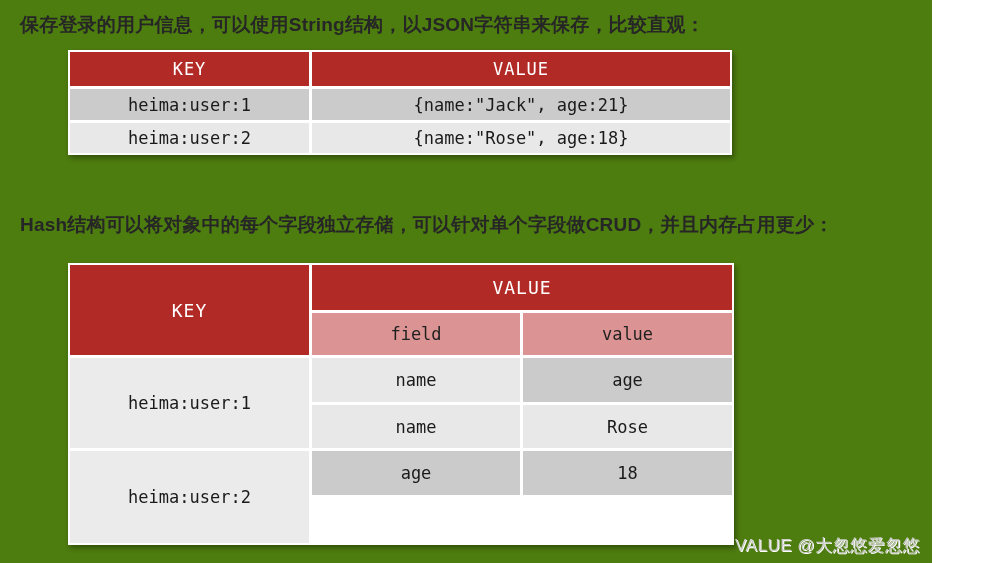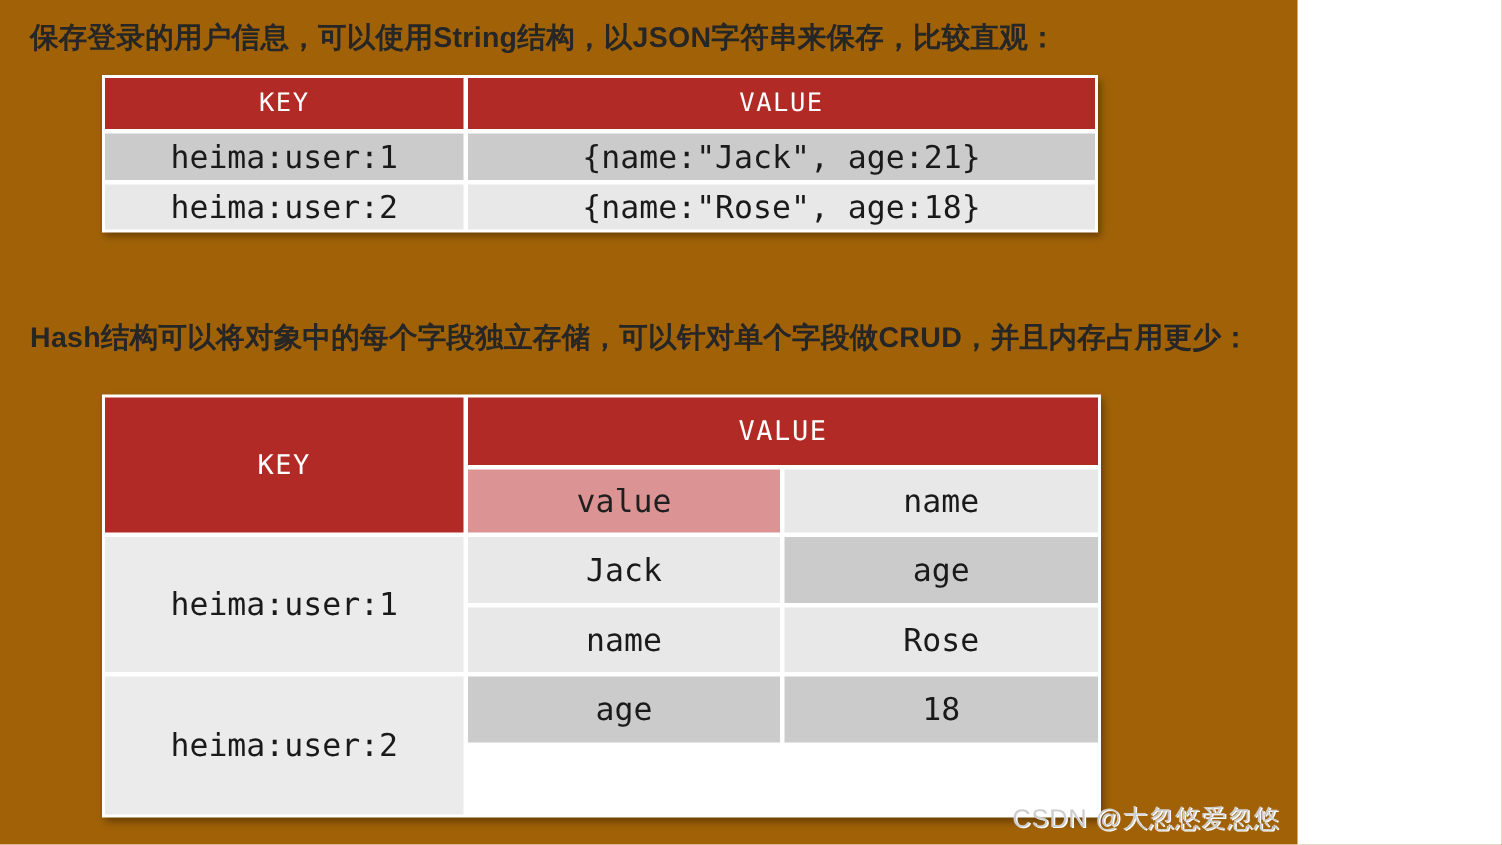--- a/index.html
+++ b/index.html
@@ -3,23 +3,23 @@
 <meta charset="utf-8">
 <style>
   * { margin: 0; padding: 0; box-sizing: border-box; }
   html, body { background: #ffffff; }
   body {
     font-family: "Liberation Sans", "DejaVu Sans", sans-serif;
     color: #1d1d1d;
   }
   .page {
     position: relative;
-    width: 865px;
+    width: 932px;
     height: 563px;
-    background: #a16207;
+    background: #4d7c0f;
     overflow: hidden;
   }
   .para {
     position: absolute;
     left: 20px;
     font-size: 19px;
     font-weight: 600;
     color: #262626;
     letter-spacing: 0.2px;
     white-space: nowrap;
@@ -33,21 +33,21 @@
     left: 68px;
     background: #ffffff;
     padding: 2px;
     box-shadow: 2px 3px 5px rgba(0,0,0,0.35);
   }
   .cell {
     display: flex;
     align-items: center;
     justify-content: center;
     font-family: "DejaVu Sans Mono", "Liberation Mono", monospace;
-    font-size: 21px;
+    font-size: 17px;
     color: #1a1a1a;
     white-space: nowrap;
   }
   .hdr {
     background: #B22A25;
     color: #ffffff;
     font-weight: normal;
     font-size: 17px;
     letter-spacing: 1px;
   }
@@ -109,29 +109,29 @@
     <div class="cell row-light">heima:user:2</div>
     <div class="cell row-light">{name:"Rose", age:18}</div>
   </div>
 
   <div class="para para-2">Hash结构可以将对象中的每个字段独立存储，可以针对单个字段做CRUD，并且内存占用更少：</div>
 
   <div class="tbl-wrap hash-table">
     <div class="cell hdr hash-key-header">KEY</div>
     <div class="cell hdr hash-value-header">VALUE</div>
 
+    <div class="cell sub">field</div>
     <div class="cell sub">value</div>
 
     <div class="cell key-cell span-2-rows-a">heima:user:1</div>
     <div class="cell row-light">name</div>
-    <div class="cell row-light">Jack</div>
     <div class="cell row-dark">age</div>
 
     <div class="cell key-cell span-2-rows-b">heima:user:2</div>
     <div class="cell row-light">name</div>
     <div class="cell row-light">Rose</div>
     <div class="cell row-dark">age</div>
     <div class="cell row-dark">18</div>
   </div>
 
-  <div class="watermark">CSDN @大忽悠爱忽悠</div>
+  <div class="watermark">VALUE @大忽悠爱忽悠</div>
 
 </div>
 
 </body></html>

